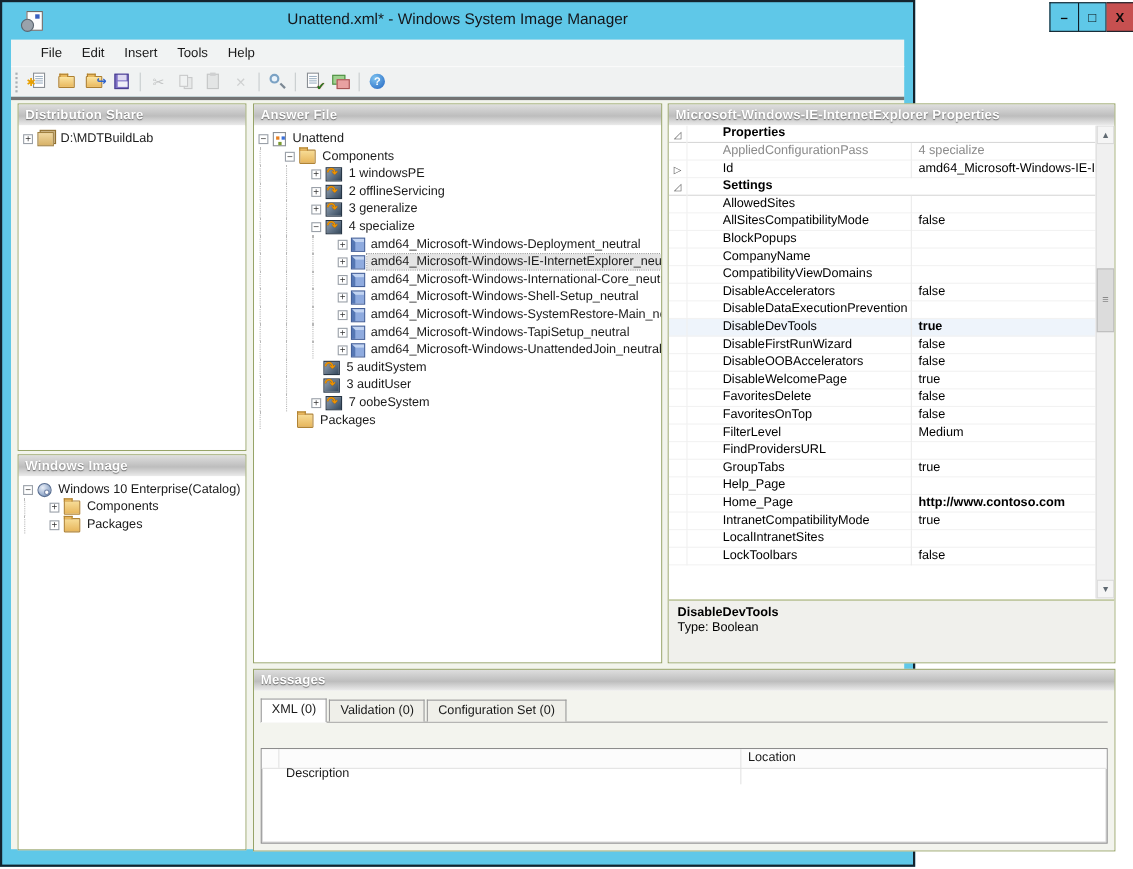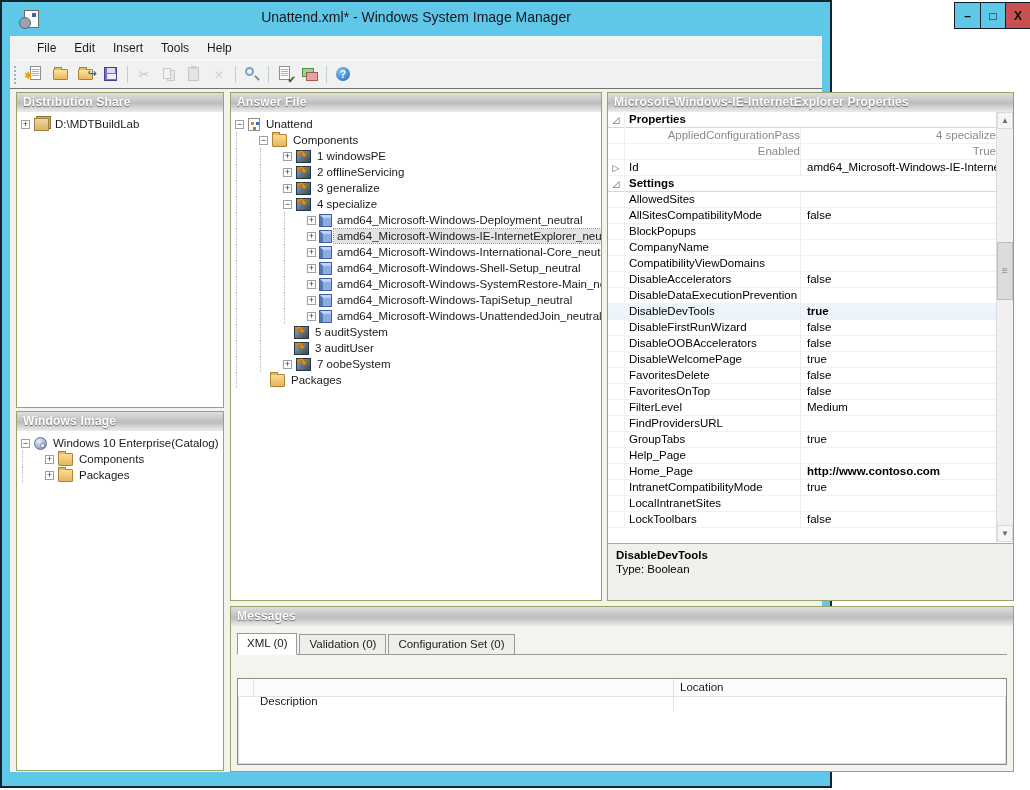--- a/index.html
+++ b/index.html
@@ -40,21 +40,21 @@
   .i-find { position:absolute; left:2px; top:1px; width:9px; height:9px; border:2px solid #7ba2c4; border-radius:50%; background:#eaf3fb; }
   .i-find::after { content:""; position:absolute; left:7px; top:8px; width:6px; height:2px; background:#7b8894; transform:rotate(45deg); }
   .i-check::after { content:"✔"; position:absolute; right:-2px; bottom:-2px; color:#1f7a1f; font-size:10px; text-shadow:0 0 1px #c33; }
   .i-cfg1 { position:absolute; left:1px; top:2px; width:12px; height:9px; background:#9fd18f; border:1px solid #4f8f45; }
   .i-cfg2 { position:absolute; left:5px; top:6px; width:12px; height:9px; background:#e9a1a1; border:1px solid #a85555; }
   .i-help { position:absolute; left:2px; top:1px; width:14px; height:14px; border-radius:50%; background:radial-gradient(circle at 35% 30%,#7ec3f0,#1f62c0); color:#fff; font-weight:bold; font-size:10px; display:flex; align-items:center; justify-content:center; }
   .scis { color:#7d848a; font-size:13px; }
   .xgly { color:#9aa0a5; font-weight:bold; font-size:12px; }
 
   
-  .workspace { position:absolute; left:8px; right:8px; top:86px; bottom:14px; background:#f2f4ec; border-top:1px solid #737373; }
+  .workspace { position:absolute; left:8px; right:8px; top:86px; bottom:14px; background:#f2f4ec; border-top:3px solid #737373; }
   .panel { position:absolute; border:1px solid #97a468; background:#fff; }
   .phead { height:19px; background:linear-gradient(#dedede,#bdbdbd 55%,#ececec); color:#fff; font-weight:bold; font-size:12px; padding:2px 6px; text-shadow:0 1px 1px rgba(80,80,80,.8); letter-spacing:.2px; }
   .pbody { position:absolute; left:0; right:0; top:19px; bottom:0; background:#fff; overflow:hidden; }
 
   
   .tree { padding-top:4px; font-size:11.5px; color:#1a1a1a; }
   .trow { display:flex; align-items:center; height:16px; white-space:nowrap; }
   .ind { width:19px; height:16px; flex:none; border-left:1px dotted #b8b8b8; margin-left:5px; }
   .exp { width:9px; height:9px; flex:none; border:1px solid #9aa0a8; background:#fff; font-size:9px; line-height:7px; text-align:center; color:#333; margin-left:4px; }
   .noexp { width:11px; flex:none; }
@@ -69,25 +69,25 @@
   .t-pass { background:linear-gradient(135deg,#93a3b5,#35485c); border:1px solid #273646; }
   .t-pass::after { content:"↷"; position:absolute; left:0px; top:-3px; color:#f0９200; color:#ef9300; font-weight:bold; font-size:12px; text-shadow:0 0 1px #7a4a00; }
   .t-cube { width:11px; height:11px; background:#8fabdf; border-left:3px solid #5577b4; border-top:3px solid #c2d4f2; outline:1px solid #44609a; margin-top:1px; }
   .tlabel { padding:1px 3px; }
   .tsel { background:#e4e4e4; outline:1px dotted #9a9a9a; }
 
   
   .grid { position:absolute; left:0; right:17px; top:0; height:430px; overflow:hidden; font-size:11.5px; }
   .prow { display:flex; height:16px; align-items:center; border-bottom:1px solid #f2f2f2; }
   .gut { width:17px; flex:none; text-align:center; font-size:9px; color:#555; border-right:1px solid #f0f0f0; height:16px; line-height:16px; }
-  .pname { width:176px; flex:none; padding-left:4px; border-right:1px solid #ececec; overflow:hidden; white-space:nowrap; height:16px; line-height:15px; }
+  .pname { width:176px; flex:none; padding-left:4px; border-right:1px solid #ececec; overflow:hidden; white-space:nowrap; height:16px; line-height:15px;margin-left:28px; }
   .pval { flex:1; padding-left:6px; overflow:hidden; white-space:nowrap; height:16px; line-height:15px; }
   .prow.group { border-bottom:1px solid #d8d8d8; }
   .prow.group .pname { font-weight:bold; width:auto; border-right:none; }
-  .prow.ro .pname, .prow.ro .pval { color:#8a8a8a;text-align:right; }
+  .prow.ro .pname, .prow.ro .pval { color:#8a8a8a; }
   .prow.sel { background:#eef4fb; }
   .bold { font-weight:bold; }
   .vscroll { position:absolute; right:0; top:0; width:17px; height:430px; background:#f0f0f0; border-left:1px solid #dcdcdc; }
   .varr { position:absolute; left:0; width:16px; height:17px; background:#f5f5f5; border:1px solid #dadada; color:#606a72; font-size:8px; text-align:center; line-height:16px; }
   .vthumb { position:absolute; left:0; top:130px; width:16px; height:58px; background:#dcdcdc; border:1px solid #bdbdbd; color:#888; font-size:10px; text-align:center; line-height:56px; }
   .pdesc { position:absolute; left:0; right:0; bottom:0; height:57px; background:#f0f0ec; border-top:1px solid #a6b176; padding:5px 8px; font-size:11.5px; }
   .pdesc .dt { font-weight:bold; margin-bottom:2px; }
 
   
   .msgbody { background:#f3f4ee; }
@@ -367,25 +367,20 @@
 
           <div class="prow group">
             <span class="gut">◿</span>
             <span class="pname">Properties</span>
           </div>
           <div class="prow ro">
             <span class="gut"></span>
             <span class="pname">AppliedConfigurationPass</span>
             <span class="pval">4 specialize</span>
           </div>
-          <div class="prow ro">
-            <span class="gut"></span>
-            <span class="pname">Enabled</span>
-            <span class="pval">True</span>
-          </div>
           <div class="prow">
             <span class="gut">▷</span>
             <span class="pname">Id</span>
             <span class="pval">amd64_Microsoft-Windows-IE-InternetEx</span>
           </div>
           <div class="prow group">
             <span class="gut">◿</span>
             <span class="pname">Settings</span>
           </div>
 

